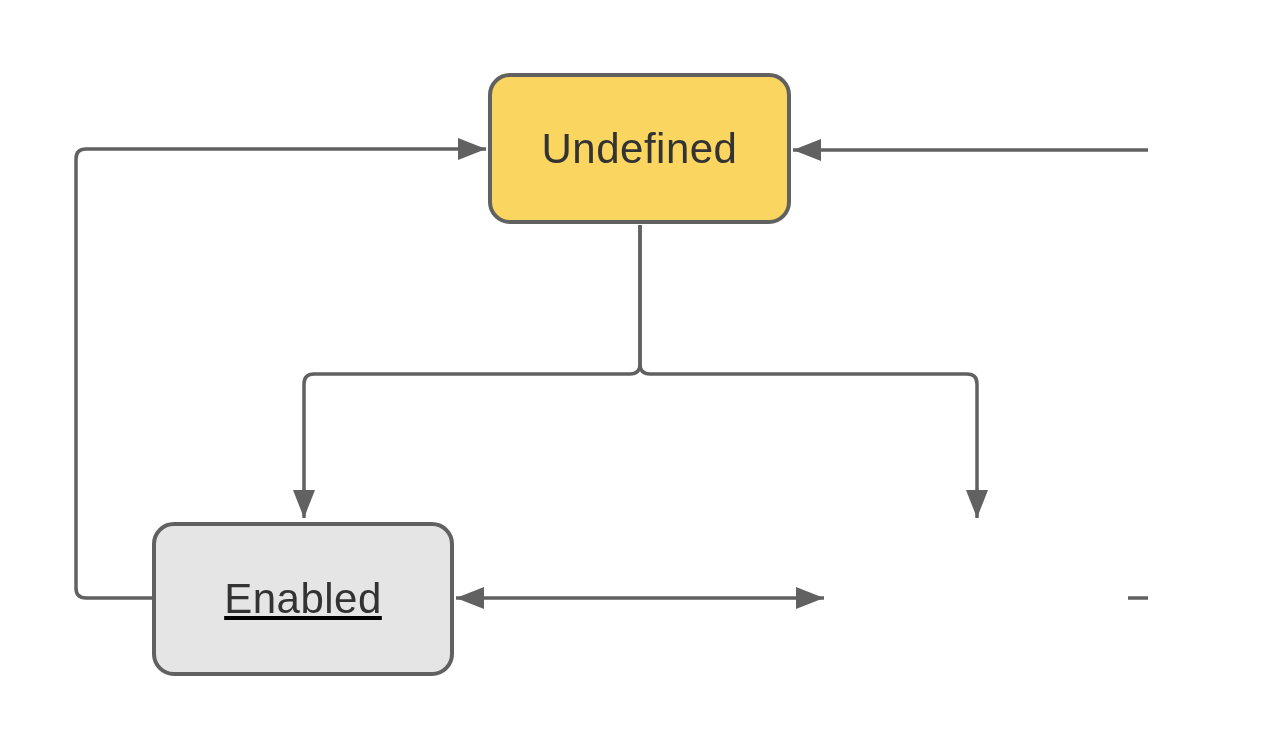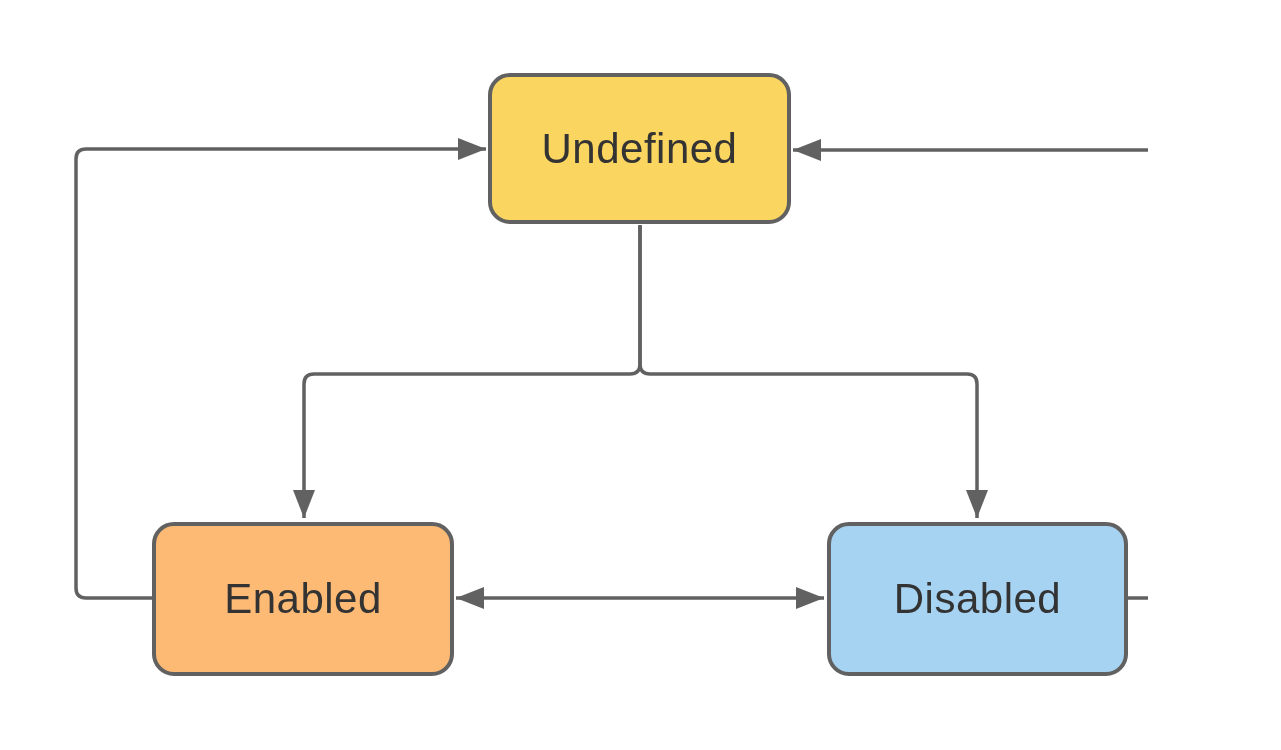--- a/index.html
+++ b/index.html
@@ -80,22 +80,19 @@
 
     <path class="edge" d="M 152 598 L 86 598 Q 76 598 76 588 L 76 159 Q 76 149 86 149 L 486 149" marker-end="url(#arrowhead)"></path>
 
     <path class="edge" d="M 1128 598 L 1194 598 Q 1204 598 1204 588 L 1204 160 Q 1204 150 1194 150 L 793 150" marker-end="url(#arrowhead)"></path>
   </svg>
 
   <div class="node node-undefined" style="background-color: rgb(250, 213, 95);">
     <span class="node-label">Undefined</span>
   </div>
 
-  <div class="node node-enabled" style="background-color: #fdba74;">
+  <div class="node node-enabled" style="background-color: #e5e5e5; text-decoration: underline;">
     <span class="node-label">Enabled</span>
   </div>
 
-  <div class="node node-disabled" style="background-color: rgb(167, 211, 243);">
-    <span class="node-label">Disabled</span>
-  </div>
 
 
 </div>
 
 </body></html>

